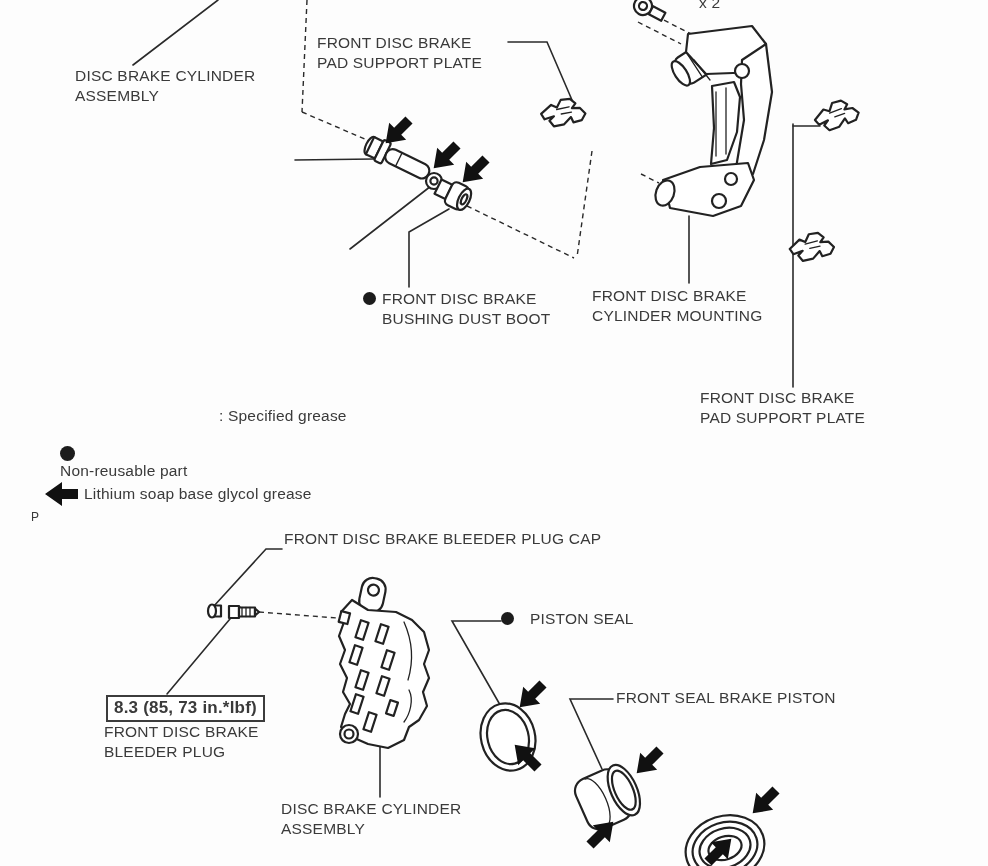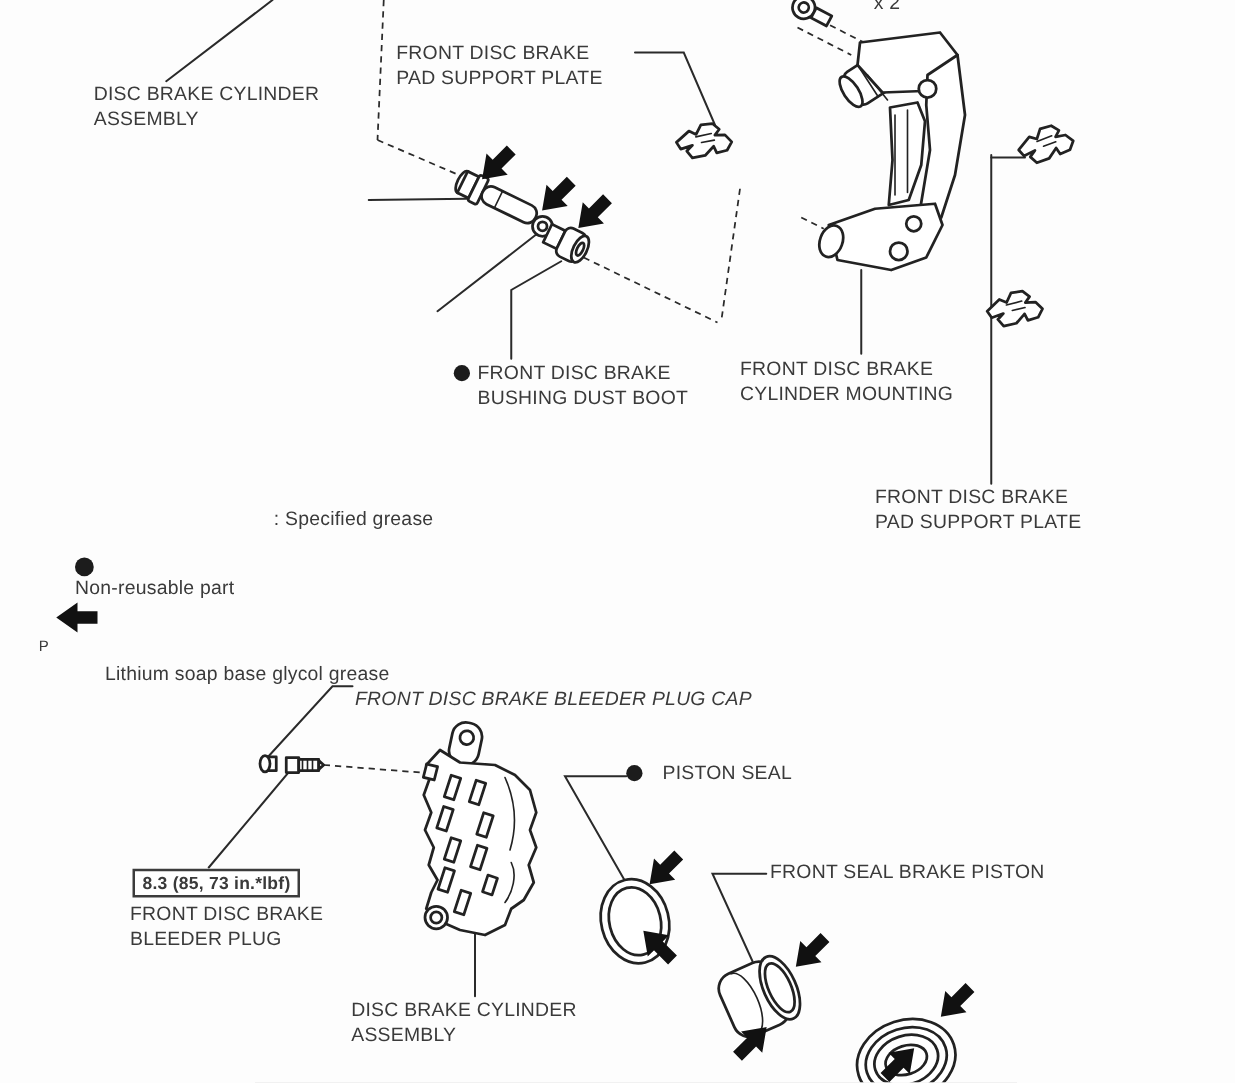--- a/index.html
+++ b/index.html
@@ -14,21 +14,21 @@
   }
   .row{position:absolute;display:flex;align-items:flex-start;}
   .bul{
     display:inline-block;width:13px;height:13px;border-radius:50%;
     background:#1c1c1c;margin-right:6px;margin-top:3px;flex:none;
   }
   .tbox{
     position:absolute;border:2px solid #3c3c3c;background:#fff;
     padding:1px 6px 2px;font-size:15px;letter-spacing:.2px;white-space:nowrap;
   }
-  .tbox.bold{font-weight:bold;font-size:14px;border-width:2.5px;}
+  .tbox.bold{font-weight:bold;font-size:17px;border-width:2.5px;}
   .small{font-size:12px;}
   svg.art{position:absolute;left:0;top:0;}
   .ln{stroke:#2a2a2a;stroke-width:1.6;fill:none;stroke-linecap:round;}
   .dsh{stroke:#2a2a2a;stroke-width:1.4;fill:none;stroke-dasharray:5 4;}
   .part{fill:#ffffff;stroke:#222;stroke-width:2.2;stroke-linejoin:round;stroke-linecap:round;}
   .det{fill:none;stroke:#222;stroke-width:1.3;stroke-linejoin:round;stroke-linecap:round;}
   .arw{fill:#111;stroke:none;}
 </style>
 </head>
 <body>
@@ -216,25 +216,25 @@
   <div class="lbl" style="left:700px;top:388px;">FRONT DISC BRAKE
 PAD SUPPORT PLATE</div>
 
   <div class="lbl" style="left:219px;top:406px;">: Specified grease</div>
 
   <div class="row" style="left:60px;top:444px;flex-direction:column;">
     <span class="bul" style="width:15px;height:15px;margin-top:2px;"></span>
     <span class="lbl" style="position:static;">Non-reusable part</span>
   </div>
 
-  <div class="lbl" style="left:84px;top:484px;margin-top:46px;">Lithium soap base glycol grease</div>
+  <div class="lbl" style="left:84px;top:484px;">Lithium soap base glycol grease</div>
 
   <div class="lbl small" style="left:31px;top:507px;">P</div>
 
-  <div class="lbl" style="left:284px;top:550px;font-style:italic;">FRONT DISC BRAKE BLEEDER PLUG CAP</div>
+  <div class="lbl" style="left:284px;top:529px;">FRONT DISC BRAKE BLEEDER PLUG CAP</div>
 
   <div class="tbox bold" style="left:106px;top:695px;">8.3 (85, 73 in.*lbf)</div>
 
   <div class="lbl" style="left:104px;top:722px;">FRONT DISC BRAKE
 BLEEDER PLUG</div>
 
   <div class="row" style="left:501px;top:609px;">
     <span class="bul"></span>
     <span class="lbl" style="position:static;margin-left:10px;">PISTON SEAL</span>
   </div>

